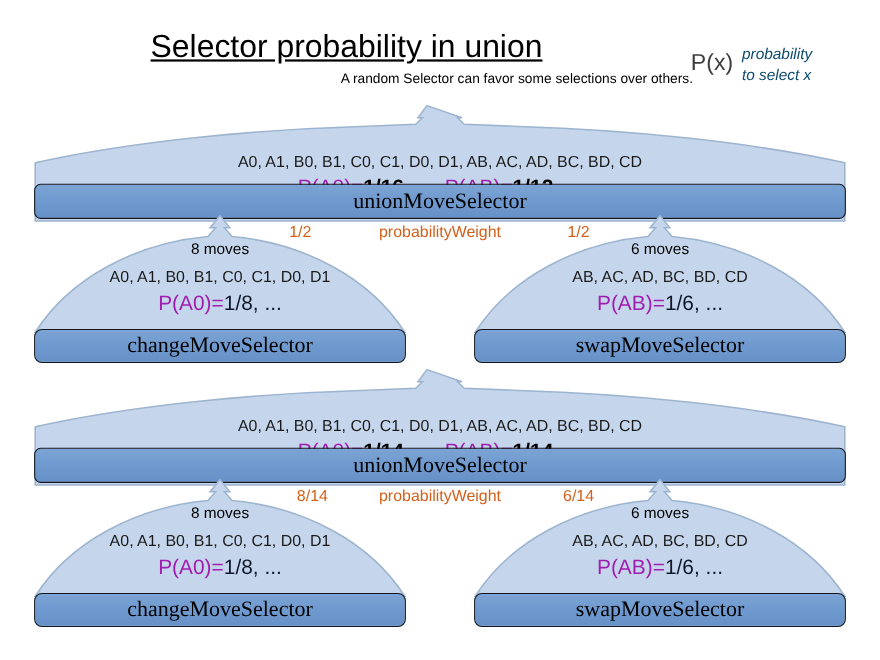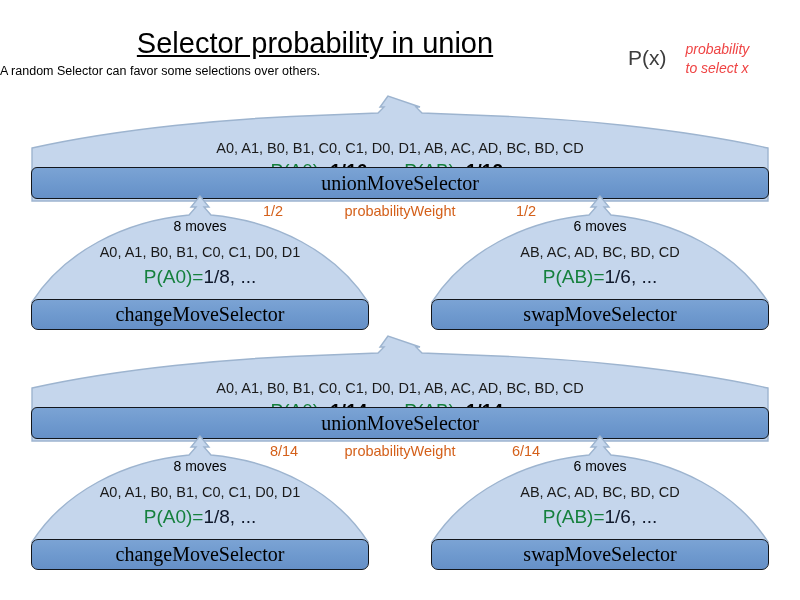--- a/index.html
+++ b/index.html
@@ -30,45 +30,44 @@
     font-size: 29px;
     line-height: 34px;
     color: #000;
     white-space: nowrap;
     text-decoration: underline;
   }
   #subtitle {
     position: absolute;
     left: 0; top: 64px;
     width: 630px;
-    text-align: left;
+    text-align: right;
     font-size: 12.5px;
     color: #000;
     white-space: nowrap;
   }
   #legend {
     position: absolute;
     left: 628px; top: 40px;
     display: flex;
     align-items: flex-start;
   }
   #legend-symbol {
     font-size: 21px;
     color: #3d3d3d;
     margin-right: 8px;
     line-height: 24px;
     padding-top: 6px;
   }
   #legend-text {
     font-size: 14px;
     font-style: italic;
-    color: #ef4444;
+    color: #0c4a6e;
     line-height: 19px;
     white-space: nowrap;
-    margin-left: 11px;
   }
 
   
   .node {
     position: absolute;
   }
   .cloud-wrap {
     position: absolute;
     left: 0; top: 0;
     width: 100%; height: 100%;
@@ -95,21 +94,21 @@
   .line-list {
     font-size: 14.5px;
     color: #1a1a1a;
     white-space: nowrap;
   }
   .line-prob {
     font-size: 19px;
     color: #000;
     white-space: nowrap;
   }
-  .line-prob .pfx { color: #15803d; }
+  .line-prob .pfx { color: #a21caf; }
   .line-prob .bold { font-weight: bold; color: #000; }
   .line-prob .tail { color: #0f172a; margin-top: 7px; }
 
   
   .bar {
     position: absolute;
     box-sizing: border-box;
     background: linear-gradient(180deg, #7ba3d4 0%, #6e99ce 55%, #6690c7 100%);
     border: 1.6px solid #12161c;
     border-radius: 7px;

